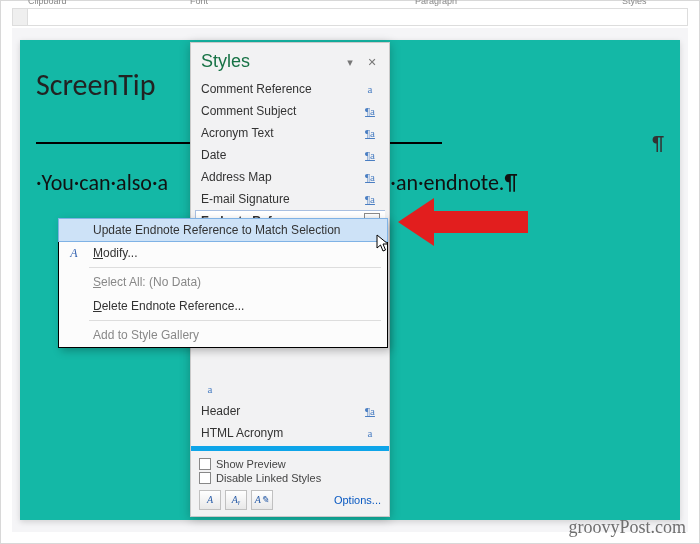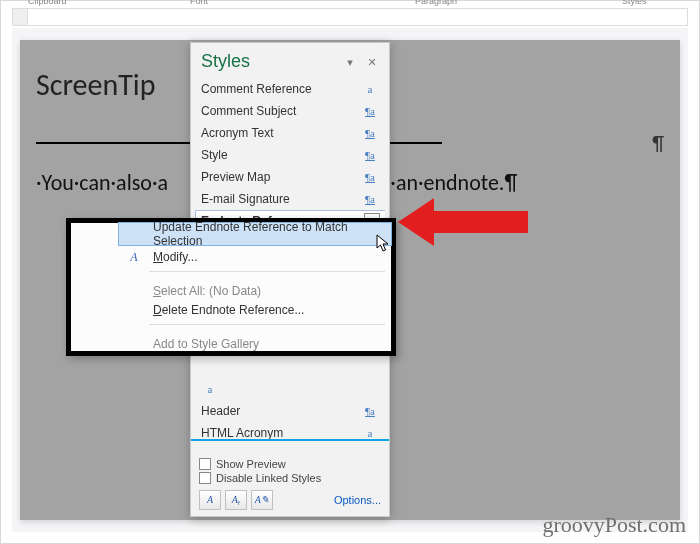--- a/index.html
+++ b/index.html
@@ -3,63 +3,63 @@
 <meta charset="utf-8">
 <style>
   * { box-sizing: border-box; margin: 0; padding: 0; }
   body { font-family: "Segoe UI", Tahoma, sans-serif; background: #fff; width: 700px; height: 544px; position: relative; overflow: hidden; }
   .outer-border { position: absolute; top: 0; left: 0; right: 0; bottom: 0; border: 1px solid #d8d8d8; }
   .ribbon-hint { position: absolute; top: -4px; left: 0; right: 0; height: 14px; display: flex; font-size: 9px; color: #888; }
   .ribbon-hint span { position: absolute; }
   .ruler { position: absolute; top: 8px; left: 12px; right: 12px; height: 18px; background: #fff; border: 1px solid #ddd; }
   .ruler::before { content: ""; position: absolute; left: 0; top: 0; width: 14px; height: 100%; background: #efefef; border-right: 1px solid #ddd; }
   .doc-area { position: absolute; top: 28px; left: 12px; right: 12px; bottom: 12px; background: #f5f5f7; }
-  .page { position: absolute; top: 12px; left: 8px; right: 8px; height: 480px; background: #a3a3a3; box-shadow: 0 2px 6px rgba(0,0,0,.15); padding: 22px 10px; }
+  .page { position: absolute; top: 12px; left: 8px; right: 8px; height: 480px; background: #14b8a6; box-shadow: 0 2px 6px rgba(0,0,0,.15); padding: 22px 10px; }
   .doc-title { font-family: Calibri, sans-serif; font-size: 30px; color: #222; margin: 4px 0 0 6px; }
   .hr-wrap { margin: 28px 6px 0; }
   .hr-wrap .hr { height: 2px; background: #000; }
   .doc-line { font-family: Calibri, sans-serif; font-size: 22px; color: #111; margin: 14px 0 0 6px; white-space: nowrap; }
   .pilcrow-end { color: #333; }
 
   
   .styles-pane { position: absolute; top: 42px; left: 190px; width: 200px; height: 475px; background: #f2f2f3; border: 1px solid #c9c9c9; box-shadow: 0 2px 10px rgba(0,0,0,.25); display: flex; flex-direction: column; }
   .pane-header { display: flex; align-items: center; padding: 8px 10px 6px; }
   .pane-title { color: #177245; font-size: 18px; flex: 1; }
   .pane-ctrl { width: 14px; height: 14px; margin-left: 8px; color: #777; font-size: 11px; font-family: Arial; cursor: pointer; text-align: center; line-height: 14px; }
   .pane-body { flex: 1; overflow: hidden; padding: 0 4px; }
   .style-row { display: flex; align-items: center; padding: 1px 6px; font-size: 12px; color: #333; height: 22px; gap: 41px; }
   .style-row.selected { background: #fff; border: 1px solid #a9bfe0; border-right: none; padding: 0 5px; }
   .style-name { flex: 1; white-space: nowrap; overflow: hidden; }
   .style-ind { width: 18px; text-align: center; color: #4a7ec2; font-size: 11px; font-family: Georgia, serif; }
   .style-ind.link { text-decoration: underline; }
   .style-dd { width: 16px; height: 16px; background: linear-gradient(#fefefe,#e0e0e0); border: 1px solid #8a8a8a; text-align: center; font-size: 8px; line-height: 14px; color: #333; }
   .gap { height: 146px; }
-  .pane-footer { border-top: 2px solid #0ea5e9; padding: 15px 8px 6px; font-size: 11px; color: #444; }
+  .pane-footer { border-top: 5px solid #0ea5e9; padding: 5px 8px 6px; font-size: 11px; color: #444; }
   .chk-row { display: flex; align-items: center; margin: 2px 0; }
   .chk { width: 12px; height: 12px; border: 1px solid #888; margin-right: 5px; background: #fff; }
   .toolbtns { display: flex; align-items: center; margin-top: 6px; }
   .tb { width: 22px; height: 20px; border: 1px solid #c0c0c0; background: linear-gradient(#fff,#e8e8e8); margin-right: 4px; font-size: 10px; color: #2a5da8; font-style: italic; text-align: center; line-height: 18px; font-family: Georgia; }
   .options-link { margin-left: auto; color: #0a5ac2; font-size: 11px; }
 
   
-  .ctx-menu { position: absolute; top: 218px; left: 66px; width: 330px; background: #fcfcfc; border: 5px solid #000000; box-shadow: 3px 3px 8px rgba(0,0,0,.25); font-size: 12px; color: #333; padding-left: 48px; }
+  .ctx-menu { position: absolute; top: 218px; left: 58px; width: 330px; background: #fcfcfc; border: 1px solid #000000; box-shadow: 3px 3px 8px rgba(0,0,0,.25); font-size: 12px; color: #333; }
   .ctx-item { display: flex; align-items: center; height: 24px; padding: 0 10px 0 34px; position: relative; }
   .ctx-item.highlight { background: #cde2f7; border: 1px solid #7fb2e5; margin: -1px; }
-  .ctx-item.disabled { color: #888; align-items: flex-end; }
+  .ctx-item.disabled { color: #888; }
   .ctx-sep { border-top: 1px solid #ddd; margin: 2px 6px 2px 30px; }
   .ctx-icon { position: absolute; left: 6px; width: 18px; text-align: center; font-size: 12px; color: #3362b0; font-style: italic; font-family: Georgia; }
   .und { text-decoration: underline; }
 
   .cursor { position: absolute; top: 234px; left: 376px; width: 16px; height: 20px; pointer-events: none; }
   .cursor svg { width: 16px; height: 20px; }
 
   .arrow { position: absolute; top: 192px; left: 398px; width: 130px; height: 60px; }
   .arrow svg { width: 130px; height: 60px; }
 
-  .watermark { position: absolute; bottom: 6px; right: 14px; font-family: "Segoe Script", cursive; font-size: 22px; color: #6f6f6f; }
+  .watermark { position: absolute; bottom: 6px; right: 14px; font-family: "Segoe Script", cursive; font-size: 18px; color: #6f6f6f; }
 </style>
 </head>
 <body>
 <div class="outer-border"></div>
 
 <div class="ribbon-hint">
   <span style="left:28px">Clipboard</span>
   <span style="left:190px">Font</span>
   <span style="left:415px">Paragraph</span>
   <span style="left:622px">Styles</span>
@@ -95,25 +95,25 @@
       </div>
     <div class="style-row">
         <span class="style-name">Comment Subject</span>
         <span class="style-ind link">¶a</span>
       </div>
     <div class="style-row">
         <span class="style-name">Acronym Text</span>
         <span class="style-ind link">¶a</span>
       </div>
     <div class="style-row">
-        <span class="style-name">Style</span>
+        <span class="style-name">Date</span>
         <span class="style-ind link">¶a</span>
       </div>
     <div class="style-row">
-        <span class="style-name">Preview Map</span>
+        <span class="style-name">Address Map</span>
         <span class="style-ind link">¶a</span>
       </div>
     <div class="style-row">
         <span class="style-name">E-mail Signature</span>
         <span class="style-ind link">¶a</span>
       </div>
     <div class="style-row selected">
       <span class="style-name" style="font-weight:600">Endnote Reference</span>
       <span class="style-dd">▼</span>
     </div>

